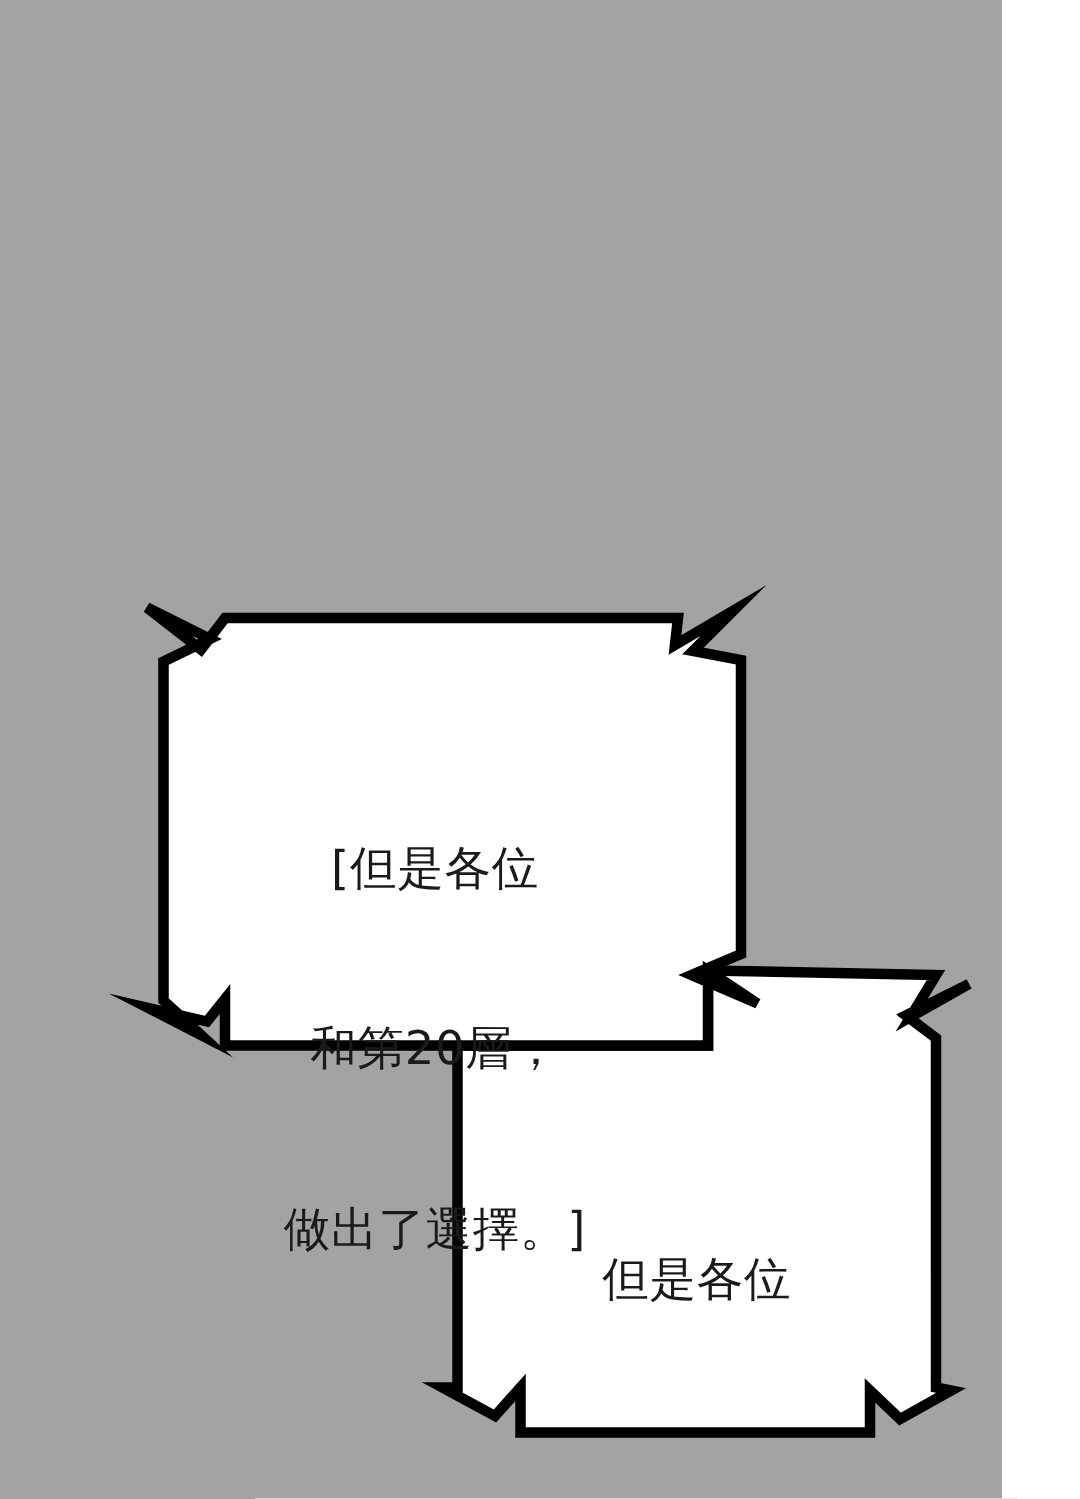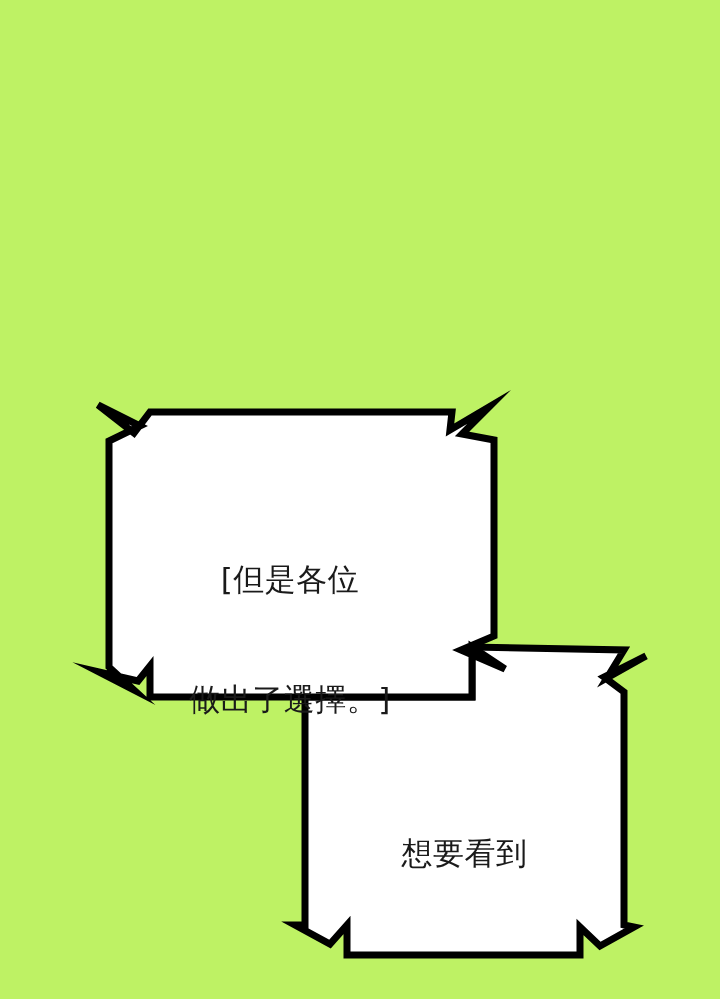--- a/index.html
+++ b/index.html
@@ -5,23 +5,23 @@
   html, body {
     margin: 0;
     padding: 0;
     background: #ffffff;
   }
   body {
     font-family: "DejaVu Sans", "Liberation Sans", sans-serif;
   }
   #panel {
     position: relative;
-    width: 720px;
+    width: 668px;
     height: 999px;
-    background: #bef264;
+    background: #a3a3a3;
     overflow: hidden;
   }
   #bubble-layer {
     position: absolute;
     left: 0;
     top: 0;
     width: 720px;
     height: 999px;
   }
   .bubble-text {
@@ -103,21 +103,22 @@
             L 140,426
             L 98,405
             L 134,433
             Z
             "></path>
     </g>
     </svg>
 
   <div class="bubble-text" id="bubble-1-text">
     <span class="txt-line">[但是各位</span>
+    <span class="txt-line">和第20層，</span>
     <span class="txt-line">做出了選擇。]</span>
   </div>
 
   <div class="bubble-text" id="bubble-2-text">
-    <span class="txt-line">想要看到</span>
+    <span class="txt-line">但是各位</span>
     
   </div>
 
 </div>
 
 </body></html>

